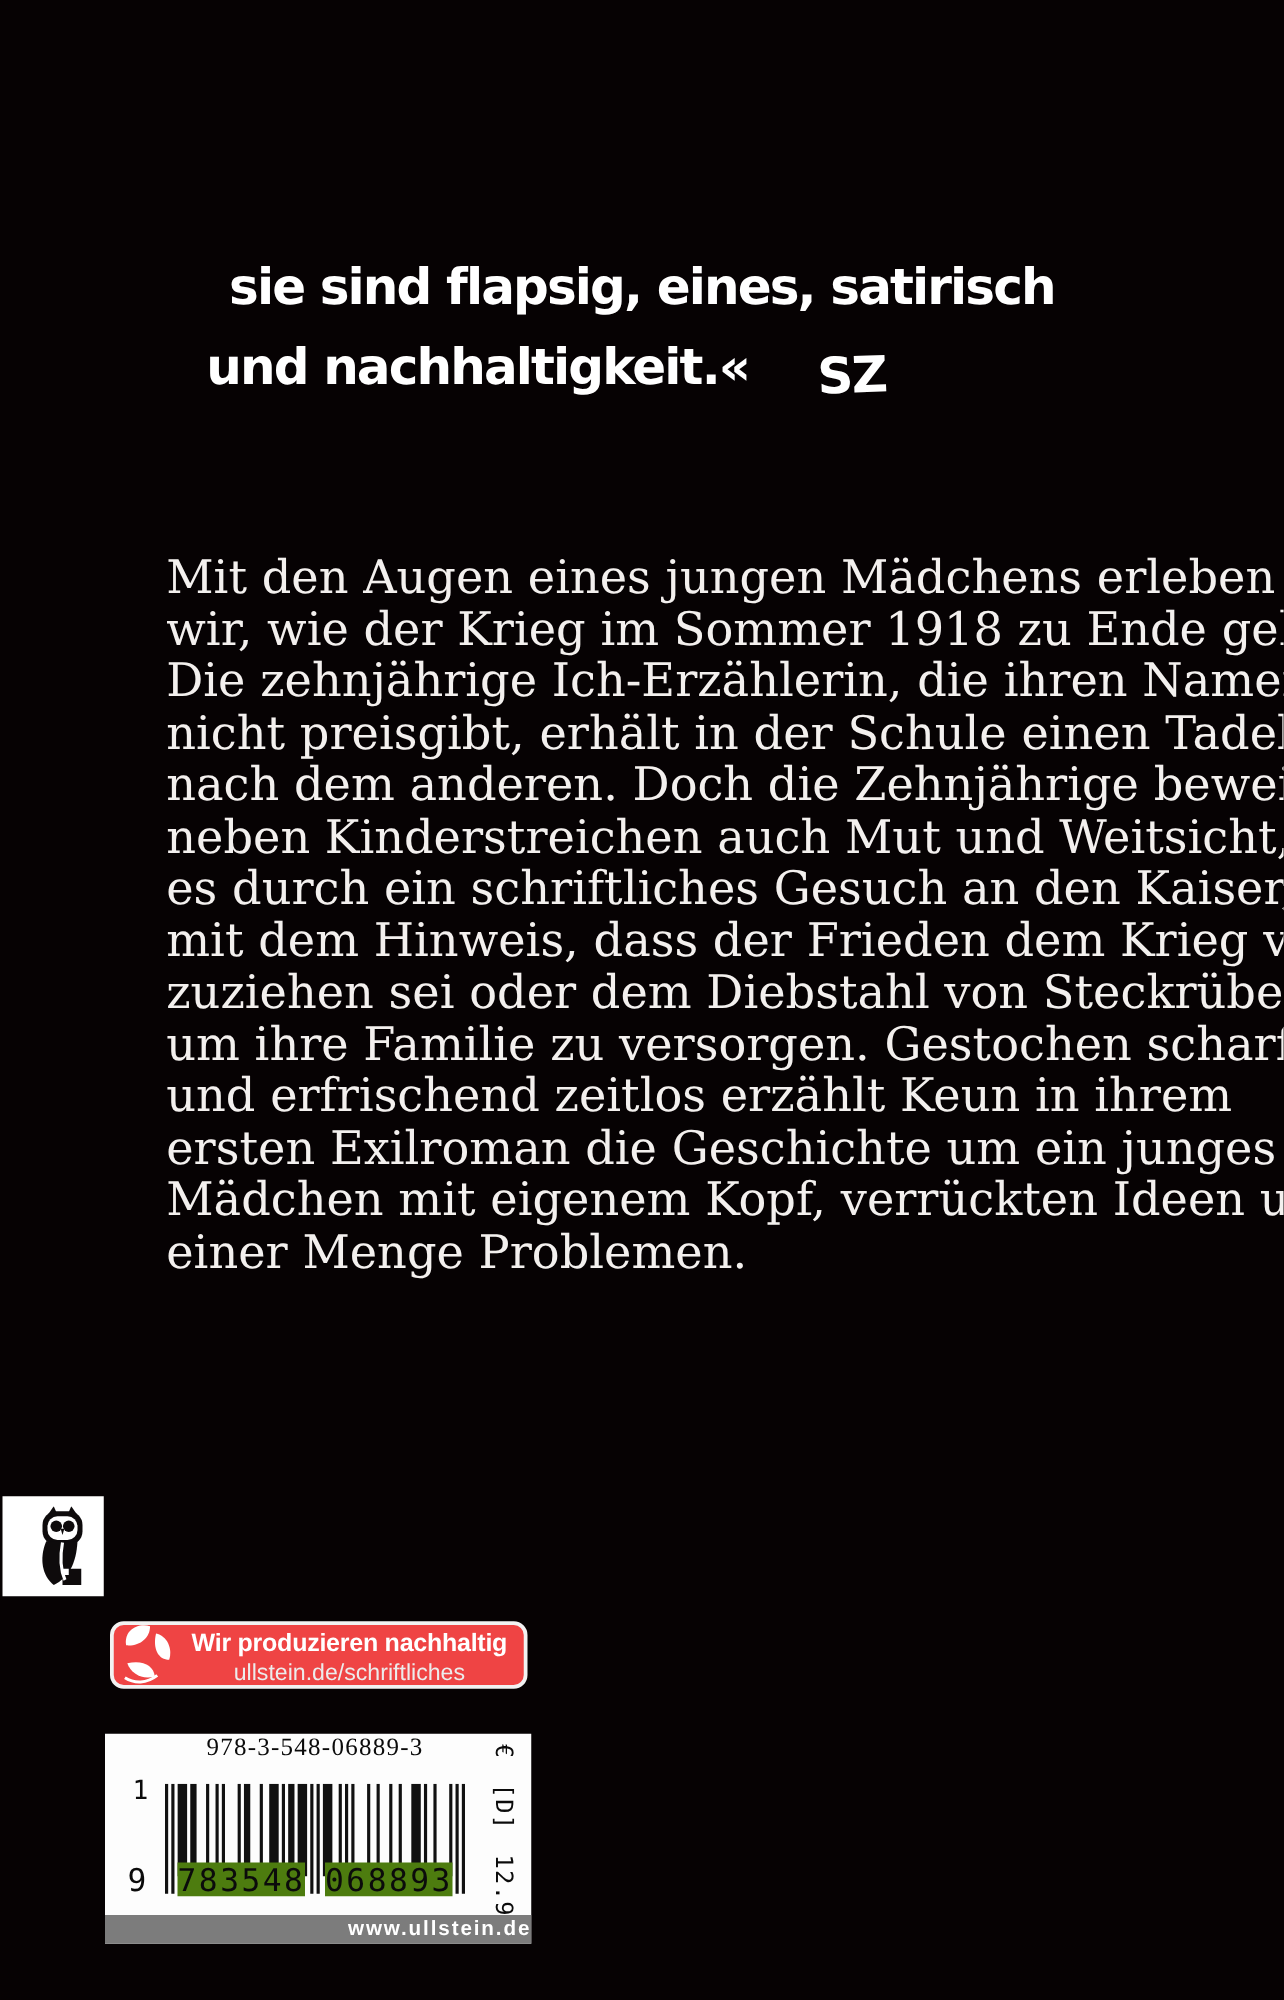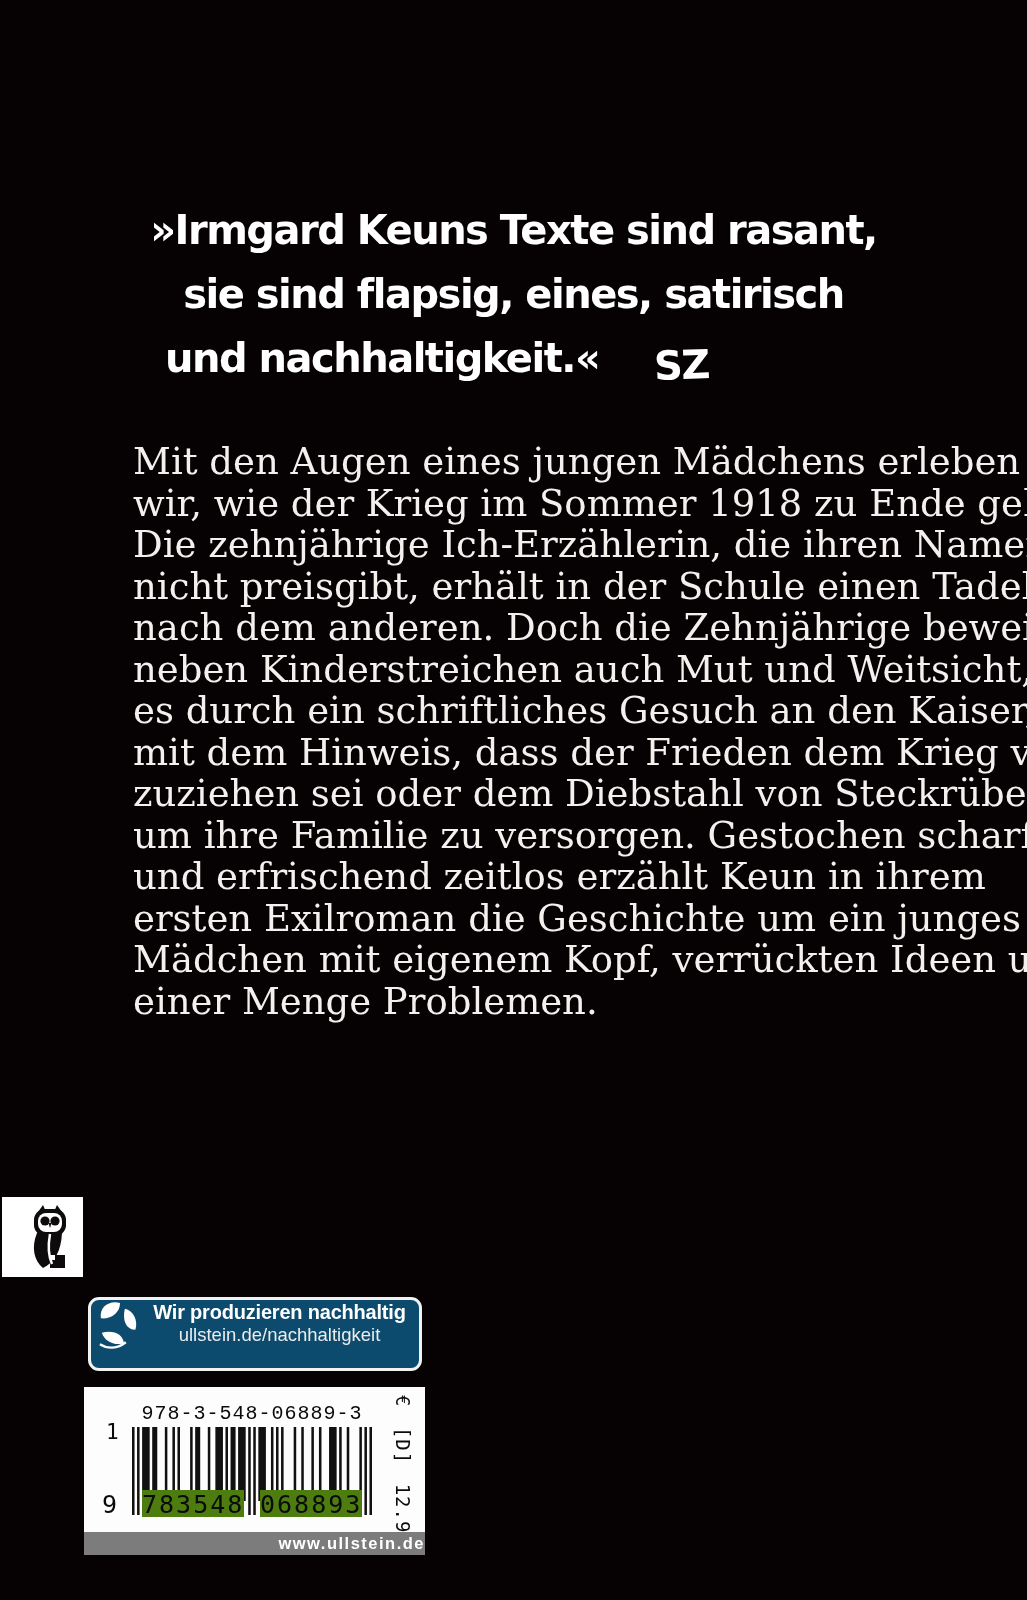--- a/index.html
+++ b/index.html
@@ -45,44 +45,44 @@
     left: 2px; top: 1197px;
     width: 81px; height: 80px;
     background: #ffffff;
   }
   .owl-box svg { position: absolute; left: 26px; top: 8px; }
 
   
   .eco-badge {
     position: absolute;
     left: 88px; top: 1297px;
-    width: 334px; height: 74px;
+    width: 334px; height: 54px;
     box-sizing: border-box;
     border: 3px solid #f2f2f2;
     border-radius: 11px;
-    background: #0c4a6e;
+    background: #ef4444;
     display: flex;
-    align-items: flex-start;
+    align-items: flex-end;
   }
   .leaves { width: 46px; height: 50px; margin-left: 7px; flex: 0 0 auto; }
   .eco-text { flex: 1; text-align: center; color: #ffffff; font-family: "Liberation Sans", sans-serif; padding-right: 4px; }
   .eco-line1 { font-weight: bold; font-size: 20px; line-height: 24px; letter-spacing: -0.2px; }
   .eco-line2 { font-size: 18.5px; line-height: 21px; color: #ececec; }
 
   
   .barcode-block {
     position: absolute;
     left: 84px; top: 1387px;
     width: 341px; height: 168px;
     background: #fdfdfd;
   }
   .isbn-text {
-    position: absolute; left: 48px; top: 15px; width: 240px;
+    position: absolute; left: 48px; top: 0; width: 240px;
     text-align: center;
-    font-family: Liberation Mono, monospace;
+    font-family: Liberation Serif, serif;
     font-size: 20px; letter-spacing: 1px; color: #0b0b0b;
   }
   .bc-digit-1 {
     position: absolute; left: 22px; top: 33px;
     font-family: "DejaVu Sans Mono", monospace; font-size: 21px; color: #0b0b0b;
   }
   .bars { position: absolute; left: 48px; top: 40px; }
   .bc-digit-9 {
     position: absolute; left: 18px; top: 103px;
     font-family: "DejaVu Sans Mono", monospace; font-size: 25px; color: #0b0b0b;
@@ -111,21 +111,20 @@
     font-weight: bold; font-size: 16.5px; letter-spacing: 1.5px;
     text-align: right; line-height: 23px;
   }
 </style>
 </head>
 <body>
 
 <div class="cover">
 
   <section class="quote">
-    <div class="q-line q-line-1">»Irmgard Keuns Texte sind rasant,</div>
     <div class="q-line q-line-2">sie sind flapsig, eines, satirisch</div>
     <div class="q-line q-line-3">
       <span>und nachhaltigkeit.«</span>
       <span class="sz">SZ</span>
     </div>
   </section>
 
   <div class="synopsis">Mit den Augen eines jungen Mädchens erleben
 wir, wie der Krieg im Sommer 1918 zu Ende geht.
 Die zehnjährige Ich-Erzählerin, die ihren Namen
@@ -165,21 +164,21 @@
     <svg class="leaves" viewBox="0 0 48 52">
       <g fill="#ffffff">
         <path d="M3,19 C1,7 12,0 23,3 C23,13 14,20 3,19 Z"></path>
         <path d="M28,9 C37,11 42,21 39,31 C30,31 25,22 28,9 Z"></path>
         <path d="M4,34 C7,43 17,48 27,45 C26,36 17,31 4,34 Z"></path>
       </g>
       <path d="M2,46 C10,51 20,51 29,44" stroke="#ffffff" stroke-width="2.5" fill="none"></path>
     </svg>
     <div class="eco-text">
       <div class="eco-line1">Wir produzieren nachhaltig</div>
-      <div class="eco-line2">ullstein.de/nachhaltigkeit</div>
+      <div class="eco-line2">ullstein.de/schriftliches</div>
     </div>
   </div>
 
   <div class="barcode-block">
     <div class="isbn-text">978-3-548-06889-3</div>
     <div class="bc-digit-1">1</div>
     <svg id="bars" class="bars" width="240" height="90">
         <rect x="0.00" y="0" width="2.53" height="88" fill="#111111"></rect>
         <rect x="5.05" y="0" width="2.53" height="88" fill="#111111"></rect>
         <rect x="10.11" y="0" width="7.58" height="74" fill="#111111"></rect>

